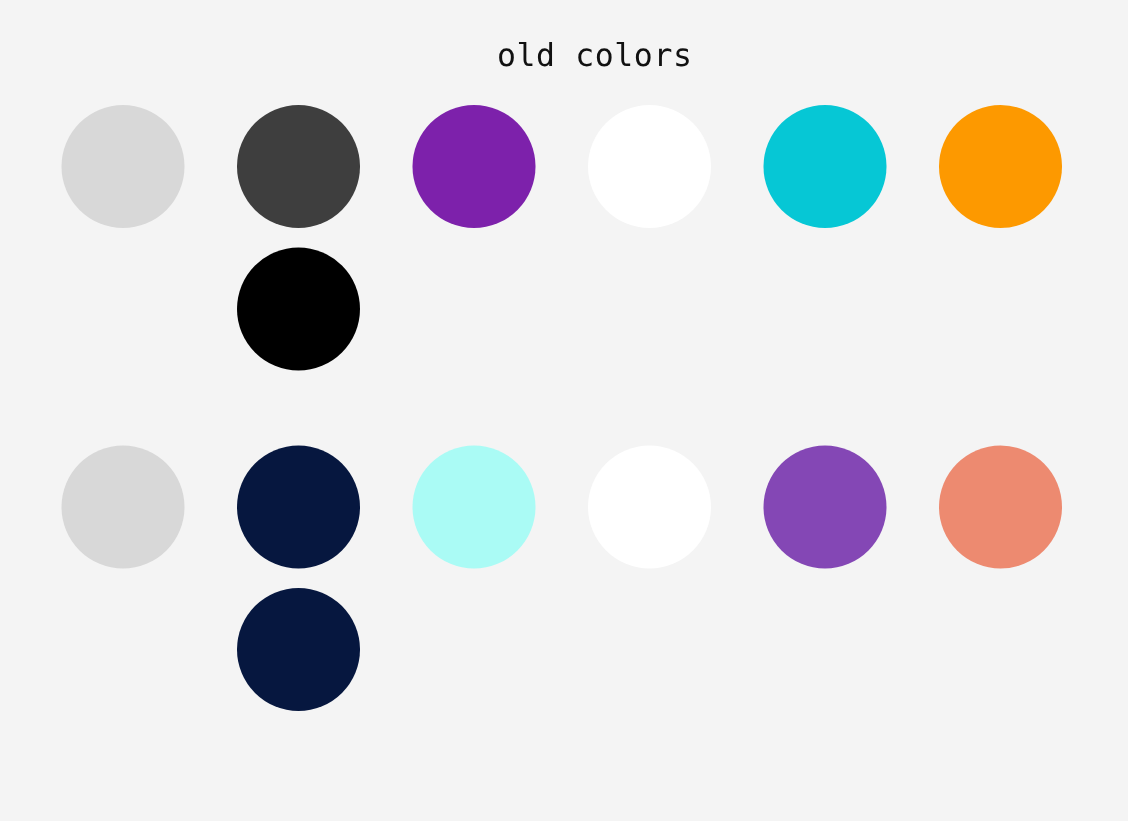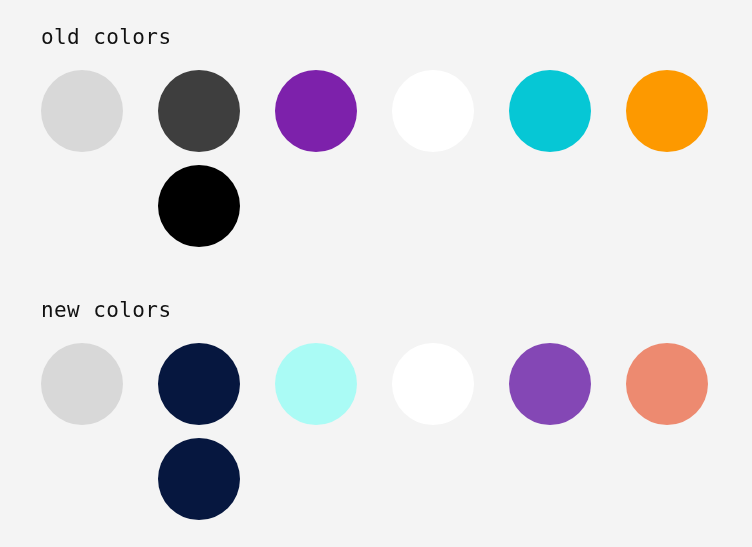--- a/index.html
+++ b/index.html
@@ -12,20 +12,21 @@
     background: #f4f4f4;
     font-family: "DejaVu Sans Mono", "Liberation Mono", monospace;
     overflow: hidden;
     position: relative;
   }
   .palette-page {
     position: relative;
     width: 752px;
     height: 547px;
     box-sizing: border-box;
+    text-align: center;
   }
   .section {
     position: absolute;
     left: 0;
     width: 752px;
   }
   .section-old { top: 24px; }
   .section-new { top: 297px; }
 
   .section-title {
@@ -96,21 +97,20 @@
       <div class="swatch-slot empty">
         <span class="swatch"></span>
       </div>
       <div class="swatch-slot">
         <span class="swatch" style="background:#000000;"></span>
       </div>
     </div>
   </div>
 
   <div class="section section-new">
-    <h2 class="section-title">new colors</h2>
     <div class="swatch-row">
       <div class="swatch-slot">
         <span class="swatch" style="background:#d8d8d8;"></span>
       </div>
       <div class="swatch-slot">
         <span class="swatch" style="background:#06173f;"></span>
       </div>
       <div class="swatch-slot">
         <span class="swatch" style="background:#aafbf5;"></span>
       </div>

